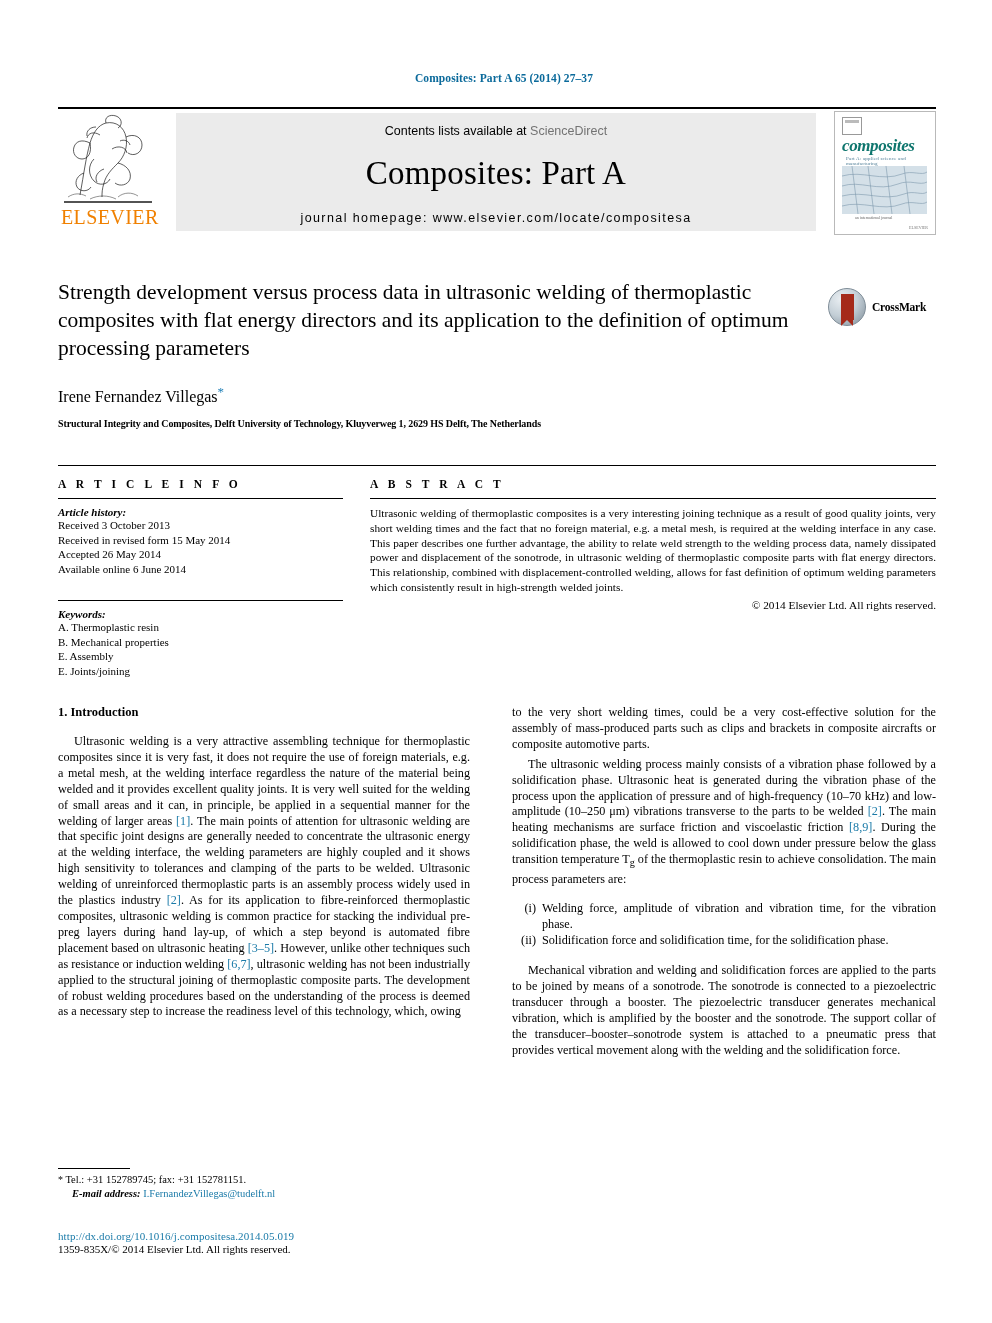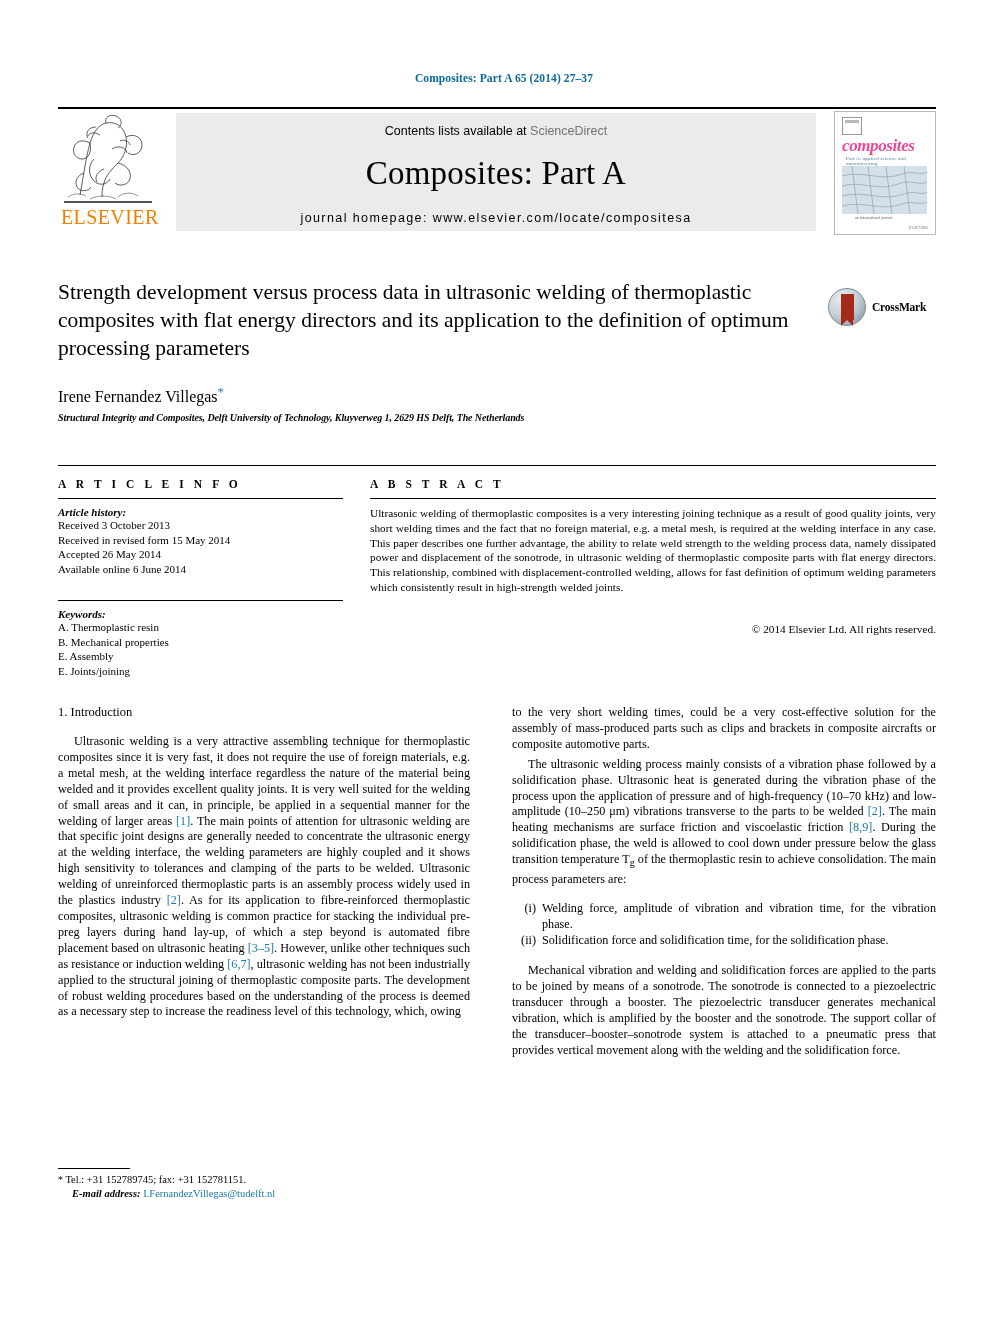--- a/index.html
+++ b/index.html
@@ -112,21 +112,21 @@
     position: absolute; left: 7px; top: 5px; width: 18px; height: 16px;
     border: 1px solid #999; background: #fff;
   }
   .cov-box::before {
     content: ""; position:absolute; left: 2px; top: 2px; right:2px; height: 3px; background:#bbb;
   }
   .cov-title {
     position: absolute; left: 7px; top: 24px;
     font-family: "Liberation Serif", serif;
     font-style: italic; font-weight: bold;
-    font-size: 17px; color: #ec4899; letter-spacing: -0.4px;
+    font-size: 17px; color: #0f766e; letter-spacing: -0.4px;
   }
   .cov-sub {
     position: absolute; left: 11px; top: 44px;
     font-size: 5px; color: #4e7d96; letter-spacing: 0.2px;
   }
   .cov-img {
     position: absolute; left: 7px; top: 54px; width: 85px; height: 48px;
     background: #ccd9e2;
   }
   .cov-foot1 {
@@ -152,24 +152,23 @@
     margin: 0;
   }
   .authors {
     font-family: "Liberation Serif", serif;
     font-size: 16px;
     margin-top: 22px;
   }
   .authors .star { color: #1f7fb6; font-size: 13px; vertical-align: super; }
   .affil {
     font-family: "Liberation Serif", serif;
-    font-style: italic;
     font-weight: bold;
     font-size: 10px;
-    margin-top: 6px;
+    margin-top: 12px;
     letter-spacing: -0.1px;
   }
   .crossmark {
     position: absolute;
     right: 0px;
     top: 10px;
     width: 108px;
     height: 40px;
   }
   .cm-badge {
@@ -245,40 +244,40 @@
   .abstract-text {
     font-family: "Liberation Serif", serif;
     font-size: 11.3px;
     line-height: 14.8px;
     text-align: justify;
   }
   .copyright {
     font-family: "Liberation Serif", serif;
     font-size: 11.3px;
     text-align: right;
-    margin-top: 28px;
+    margin-top: 4px;
   }
 
   
   .colL {
     position: absolute;
     left: 58px;
     top: 705px;
     width: 412px;
   }
   .colR {
     position: absolute;
     left: 512px;
     top: 705px;
     width: 424px;
   }
   h2.secnum {
     font-family: "Liberation Serif", serif;
     font-size: 12.5px;
-    font-weight: normal;
+    font-weight: bold;
     margin: 0 0 14px 0;
   }
   p.body {
     font-family: "Liberation Serif", serif;
     font-size: 12.2px;
     line-height: 15.9px;
     text-align: justify;
     margin: 0;
     text-indent: 16px;
     hyphens: none;
@@ -484,14 +483,18 @@
     <div class="fn-line">
       <span class="fstar">*</span>
       <span>Tel.: +31 152789745; fax: +31 152781151.</span>
     </div>
     <div class="fn-line" style="padding-left:14px;">
       <span class="fn-ital">E-mail address:</span>
       <span class="maillink">I.FernandezVillegas@tudelft.nl</span>
     </div>
   </div>
 
+  <div class="footer">
+    <div class="doi">http://dx.doi.org/10.1016/j.compositesa.2014.05.019</div>
+    <div class="issn">1359-835X/© 2014 Elsevier Ltd. All rights reserved.</div>
+  </div>
 
 </div>
 
 </body></html>

